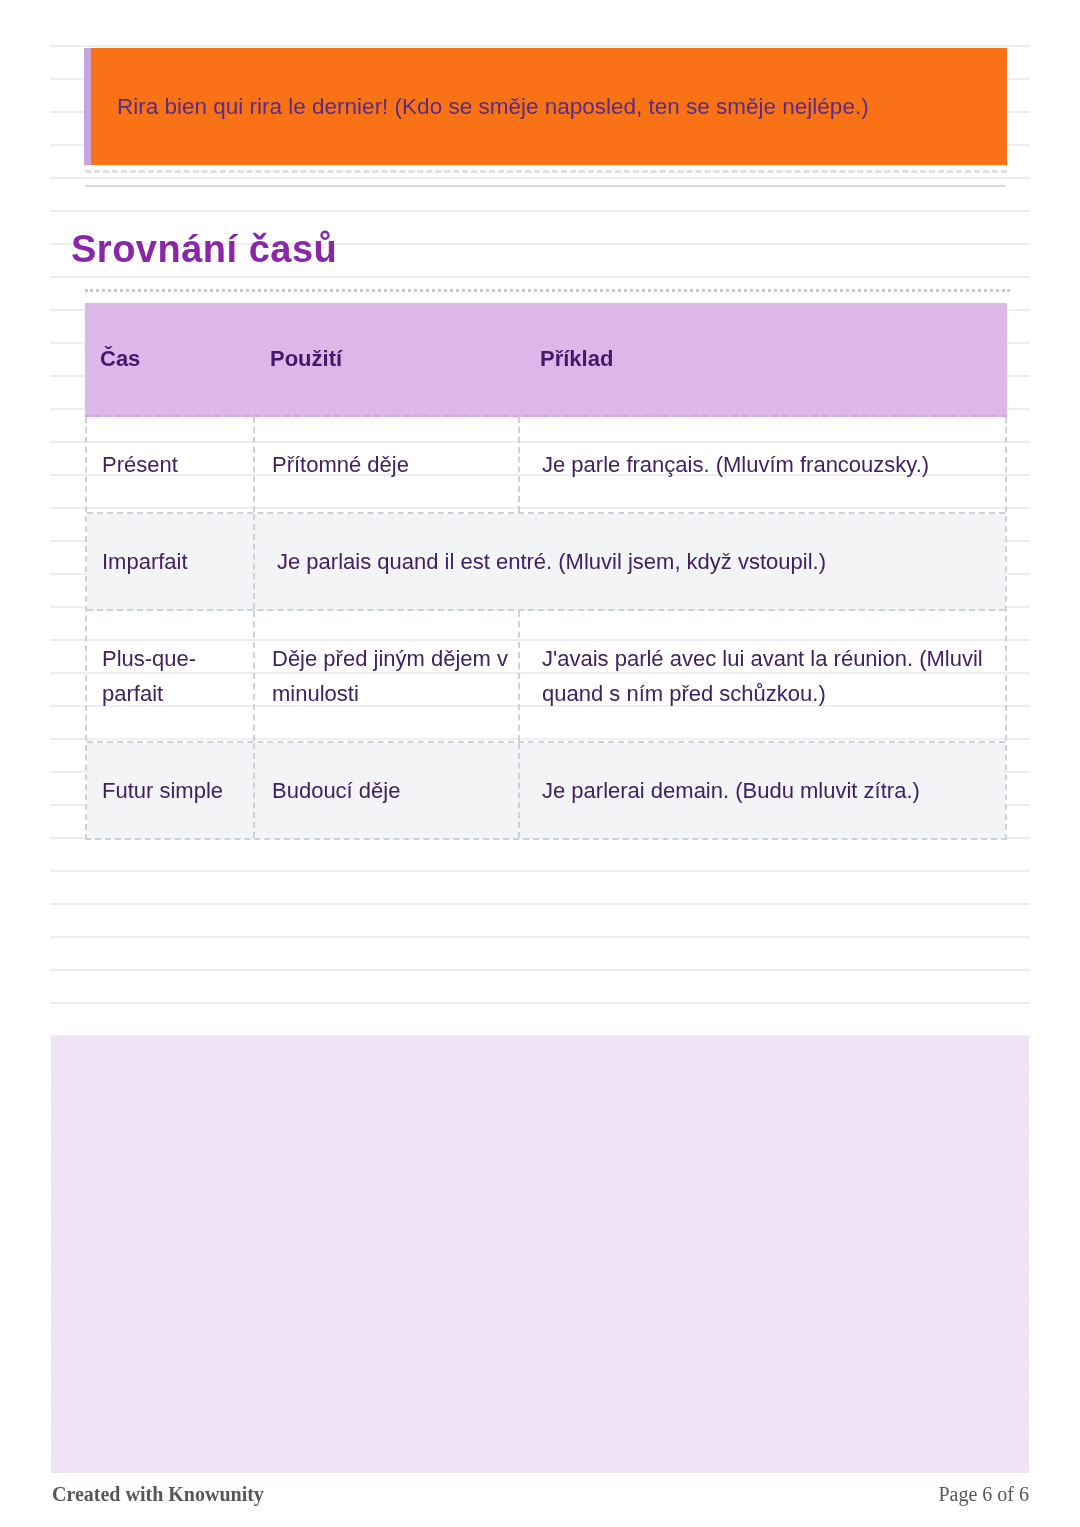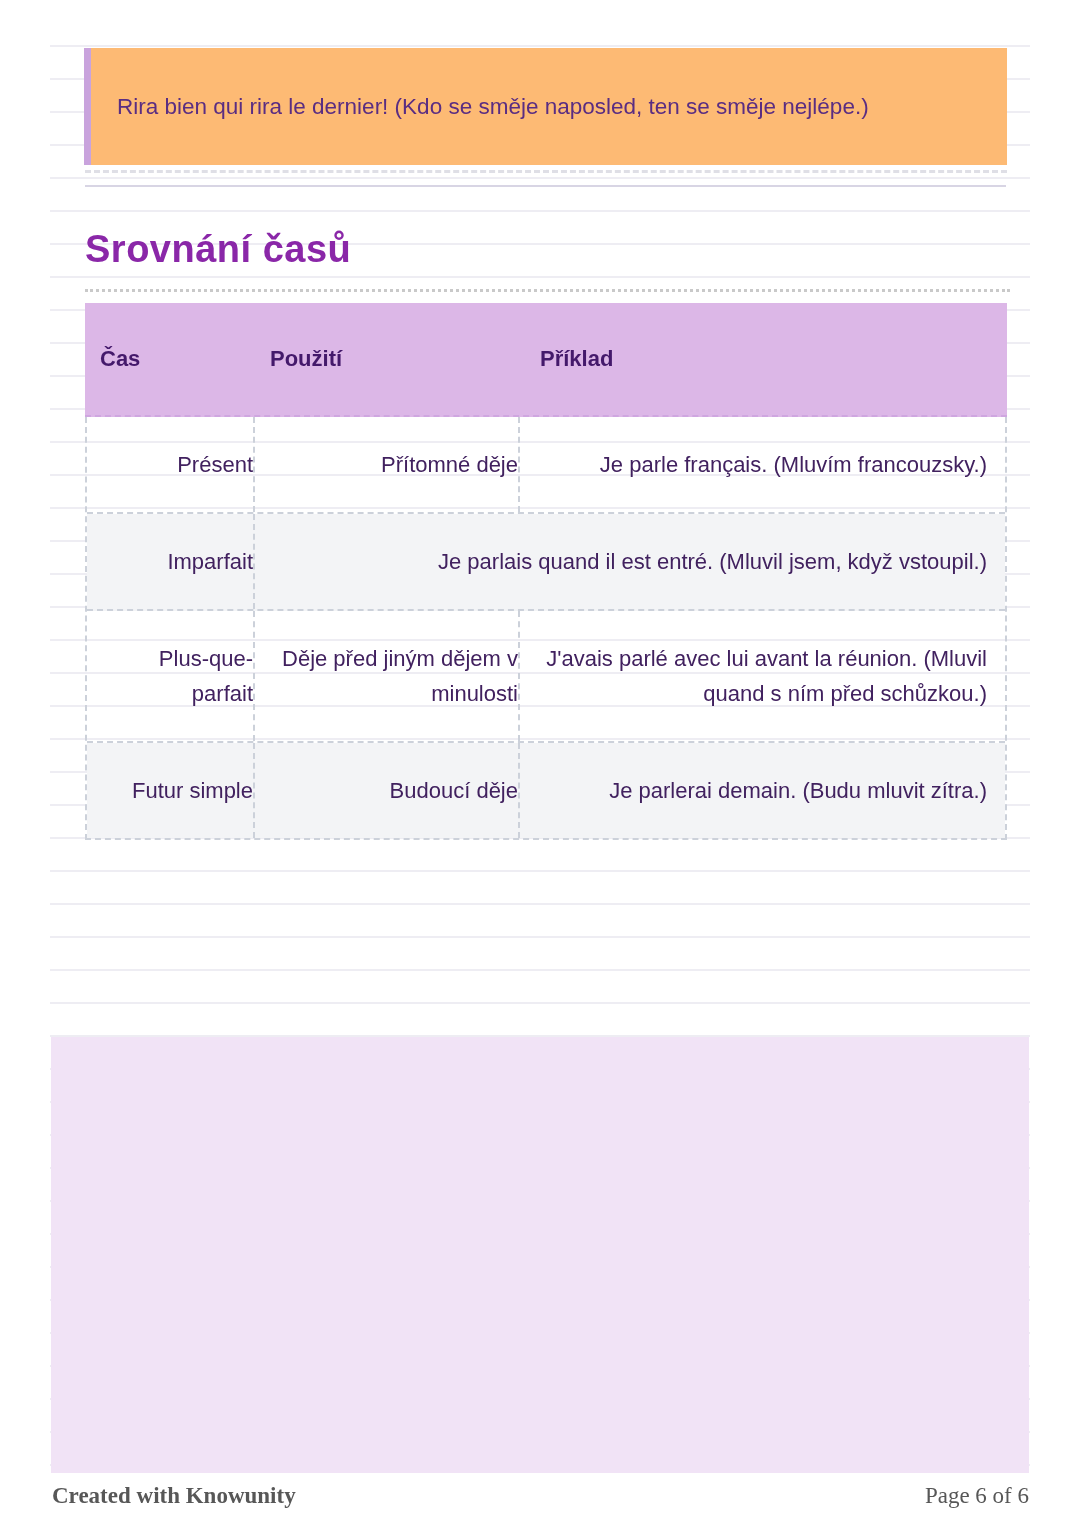--- a/index.html
+++ b/index.html
@@ -17,41 +17,41 @@
       to bottom,
       #eeedf3 0px, #eeedf3 2px,
       transparent 2px, transparent 33px);
     z-index:0;
   }
   .layer{position:relative;z-index:1;}
 
   
   .quote-card{
     position:absolute;left:84px;top:48px;width:923px;height:117px;
-    background:#fdba74;
+    background:#f97316;
     border-left:7px solid #c9a3dd;
     display:flex;align-items:center;
     box-sizing:border-box;
     padding-left:26px;padding-right:20px;
   }
   .quote-card p{
     margin:0;font-size:22.5px;color:#5a2d82;line-height:1.4;
   }
   .quote-dashes{
     position:absolute;left:85px;top:170px;width:922px;height:0;
     border-top:3px dashed #dfdfe6;
   }
   .divider{
     position:absolute;left:85px;top:185px;width:921px;height:2px;
     background:#d8d5e4;
   }
 
   
   .title{
-    position:absolute;left:85px;top:228px;margin:0;
+    position:absolute;left:71px;top:228px;margin:0;
     font-size:38px;font-weight:800;color:#8a27a8;
     letter-spacing:0.5px;
   }
   .dotted{
     position:absolute;left:85px;top:289px;width:925px;height:0;
     border-top:3px dotted #c9c9c9;
   }
 
   
   .tbl{
@@ -78,35 +78,34 @@
   .tr:last-child{border-bottom:none;}
   .tr:nth-child(even){background:#f3f4f6;}
   .td,.th{box-sizing:border-box;}
   .c1{width:168px;padding-left:15px;}
   .c2{width:265px;padding-left:17px;}
   .c3{flex:1;padding-left:22px;padding-right:18px;}
   .td.c1,.td.c2{border-right:2px dashed #ccd1da;}
   .td{
     padding-top:30px;padding-bottom:30px;
     line-height:35px;
-    text-align:right;
   }
 
   
   .purple-block{
     position:absolute;left:51px;top:1037px;width:978px;height:436px;
     background:#f1e3f6;
   }
 
   
   .footer{
     position:absolute;left:52px;top:1483px;width:977px;
     display:flex;justify-content:space-between;align-items:baseline;
     font-family:"Liberation Serif","DejaVu Serif",serif;
-    font-size:23px;color:#575757;
+    font-size:20px;color:#575757;
   }
   .footer .credit{font-weight:bold;}
 </style>
 </head>
 <body>
 
 <div class="page">
   <div class="ruled"></div>
 
   <div class="quote-card layer">

